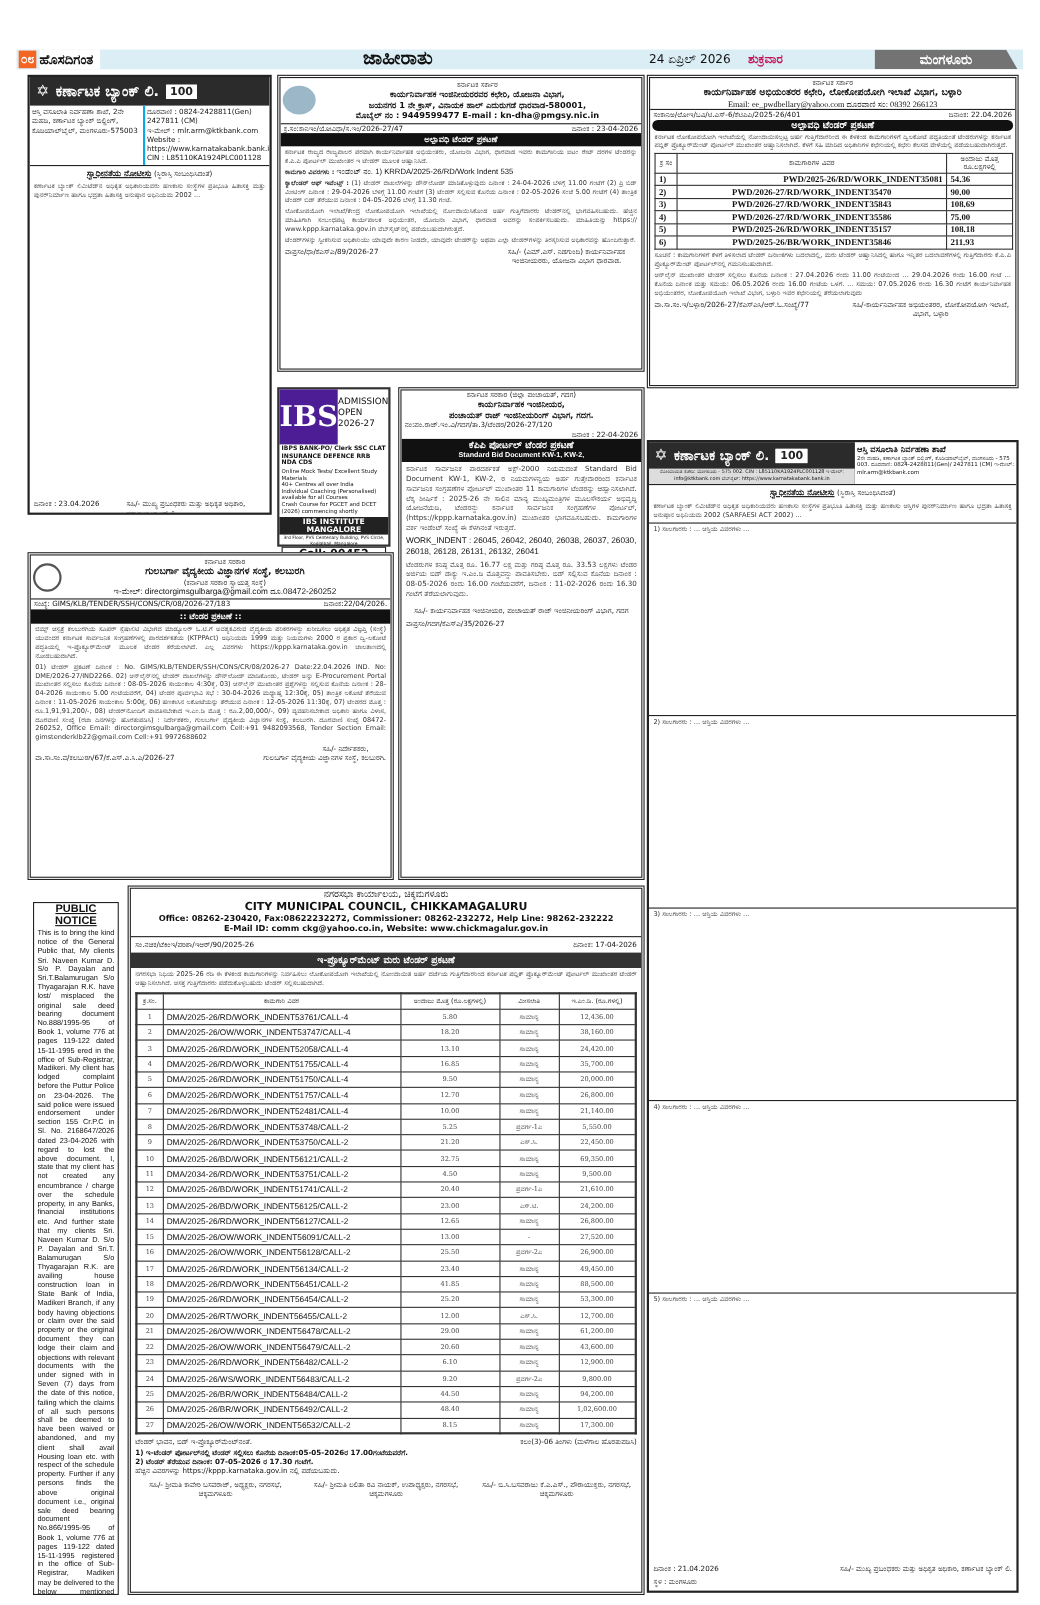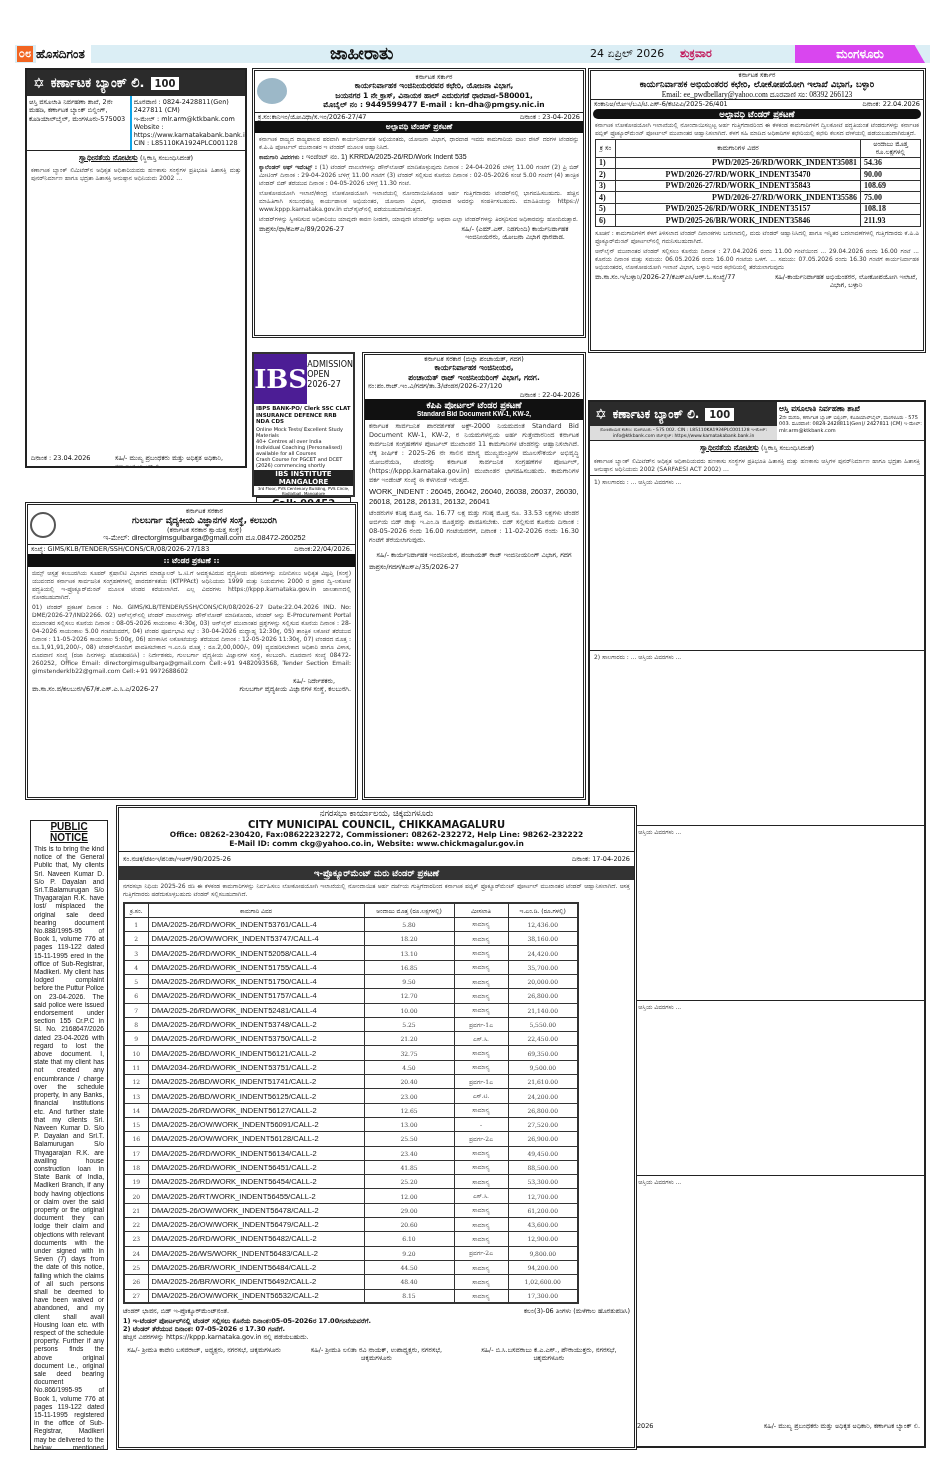--- a/index.html
+++ b/index.html
@@ -4,21 +4,21 @@
 <style>
 *{box-sizing:border-box;margin:0;padding:0}
 body{width:945px;height:1459px;background:#fff;font-family:"DejaVu Sans",sans-serif;color:#111;position:relative;overflow:hidden}
 .abs{position:absolute}
 .hdr{left:15px;top:45px;width:915px;height:18px;background:#dbeef5;}
 .pgno{left:17px;top:46px;width:16px;height:16px;background:#f26522;color:#fff;font-weight:bold;font-size:11px;text-align:center;line-height:16px}
 .paper{left:36px;top:45px;font-size:12px;font-weight:bold;color:#111;line-height:18px;background:#fff;padding-right:6px}
 .section{left:330px;top:42px;font-size:17px;font-weight:bold;line-height:22px}
 .date{left:590px;top:46px;font-size:11px;line-height:16px}
 .day{left:680px;top:46px;font-size:11px;font-weight:bold;color:#c2185b;line-height:16px}
-.city{left:795px;top:45px;width:130px;height:18px;background:#d946ef;color:#fff;font-weight:bold;font-size:12px;text-align:center;line-height:18px;clip-path:polygon(0 0,92% 0,100% 100%,0 100%)}
+.city{left:795px;top:45px;width:130px;height:18px;background:#737373;color:#fff;font-weight:bold;font-size:12px;text-align:center;line-height:18px;clip-path:polygon(0 0,92% 0,100% 100%,0 100%)}
 .box{border:2px solid #222;background:#fff;overflow:hidden}
 .box.dbl{border:3px double #222}
 .f7{font-size:6.5px;line-height:8.3px}
 .f8{font-size:7.5px;line-height:9.5px}
 .f9{font-size:8.5px;line-height:10.5px}
 .center{text-align:center}
 .bar{background:#111;color:#fff;text-align:center;font-weight:bold}
 .txt{font-size:6px;line-height:8px;color:#333;text-align:justify;padding:2px 4px}
 .kb-logo{background:#2b2b2b;color:#fff;font-weight:bold;display:flex;align-items:center;gap:6px}
 .star{color:#fff;font-size:14px}
@@ -127,21 +127,21 @@
           <td style="text-align: center;">PWD/2026-27/RD/WORK_INDENT35470</td>
           <td>90.00</td>
         </tr>
         <tr>
           <td>3)</td>
           <td style="text-align: center;">PWD/2026-27/RD/WORK_INDENT35843</td>
           <td>108.69</td>
         </tr>
         <tr>
           <td>4)</td>
-          <td style="text-align: right;">PWD/2026-27/RD/WORK_INDENT35586</td>
+          <td style="text-align: center;">PWD/2026-27/RD/WORK_INDENT35586</td>
           <td>75.00</td>
         </tr>
         <tr>
           <td>5)</td>
           <td style="text-align: center;">PWD/2025-26/RD/WORK_INDENT35157</td>
           <td>108.18</td>
         </tr>
         <tr>
           <td>6)</td>
           <td style="text-align: center;">PWD/2025-26/BR/WORK_INDENT35846</td>
@@ -251,21 +251,21 @@
   </div>
   <div class="f7" style="padding:0 4px;position:absolute;bottom:4px;left:0">ಸ್ಥಳ : ಮಂಗಳೂರು</div>
 </div>
 
 <div class="abs box" style="left:30px;top:820px;width:78px;height:630px;border-width:1.5px">
   <div style="font-family:'Liberation Sans',sans-serif;font-weight:bold;font-size:10px;text-align:center;text-decoration:underline">PUBLIC NOTICE</div>
   <div class="pn">This is to bring the kind notice of the General Public that, My clients Sri. Naveen Kumar D. S/o P. Dayalan and Sri.T.Balamurugan S/o Thyagarajan R.K. have lost/ misplaced the original sale deed bearing document No.888/1995-95 of Book 1, volume 776 at pages 119-122 dated 15-11-1995 ered in the office of Sub-Registrar, Madikeri. My client has lodged complaint before the Puttur Police on 23-04-2026. The said police were issued endorsement under section 155 Cr.P.C in Sl. No. 2168647/2026 dated 23-04-2026 with regard to lost the above document. I, state that my client has not created any encumbrance / charge over the schedule property, in any Banks, financial institutions etc. And further state that my clients Sri. Naveen Kumar D. S/o P. Dayalan and Sri.T. Balamurugan S/o Thyagarajan R.K. are availing house construction loan in State Bank of India, Madikeri Branch, if any body having objections or claim over the said property or the original document they can lodge their claim and objections with relevant documents with the under signed with in Seven (7) days from the date of this notice, failing which the claims of all such persons shall be deemed to have been waived or abandoned, and my client shall avail Housing loan etc. with respect of the schedule property. Further if any persons finds the above original document i.e., original sale deed bearing document No.866/1995-95 of Book 1, volume 776 at pages 119-122 dated 15-11-1995 registered in the office of Sub-Registrar, Madikeri may be delivered to the below mentioned address.</div>
 
 </div>
 
-<div class="abs box dbl" style="left:116px;top:805px;width:521px;height:645px">
+<div class="abs box dbl" style="left:116px;top:805px;width:470px;height:645px">
   <div class="center" style="font-family:'DejaVu Sans',sans-serif">
     <div class="f9">ನಗರಸಭಾ ಕಾರ್ಯಾಲಯ, ಚಿಕ್ಕಮಗಳೂರು</div>
     <div style="font-weight:bold;font-size:10px">CITY MUNICIPAL COUNCIL, CHIKKAMAGALURU</div>
     <div style="font-weight:bold;font-size:7.5px">Office: 08262-230420,   Fax:08622232272,   Commissioner: 08262-232272,   Help Line: 98262-232222</div>
     <div style="font-weight:bold;font-size:7.5px">E-Mail ID: comm ckg@yahoo.co.in, Website: www.chickmagalur.gov.in</div>
   </div>
   <div class="f7" style="display:flex;justify-content:space-between;padding:3px 4px;border-top:1px solid #222;margin-top:3px">
     <span>ಸಂ.ನಚಿಕ/ಟೆಕಿಂಇ/ಪರಿಶಾ/ಇಆರ್/90/2025-26</span>
     <span>ದಿನಾಂಕ: 17-04-2026</span>
   </div>

